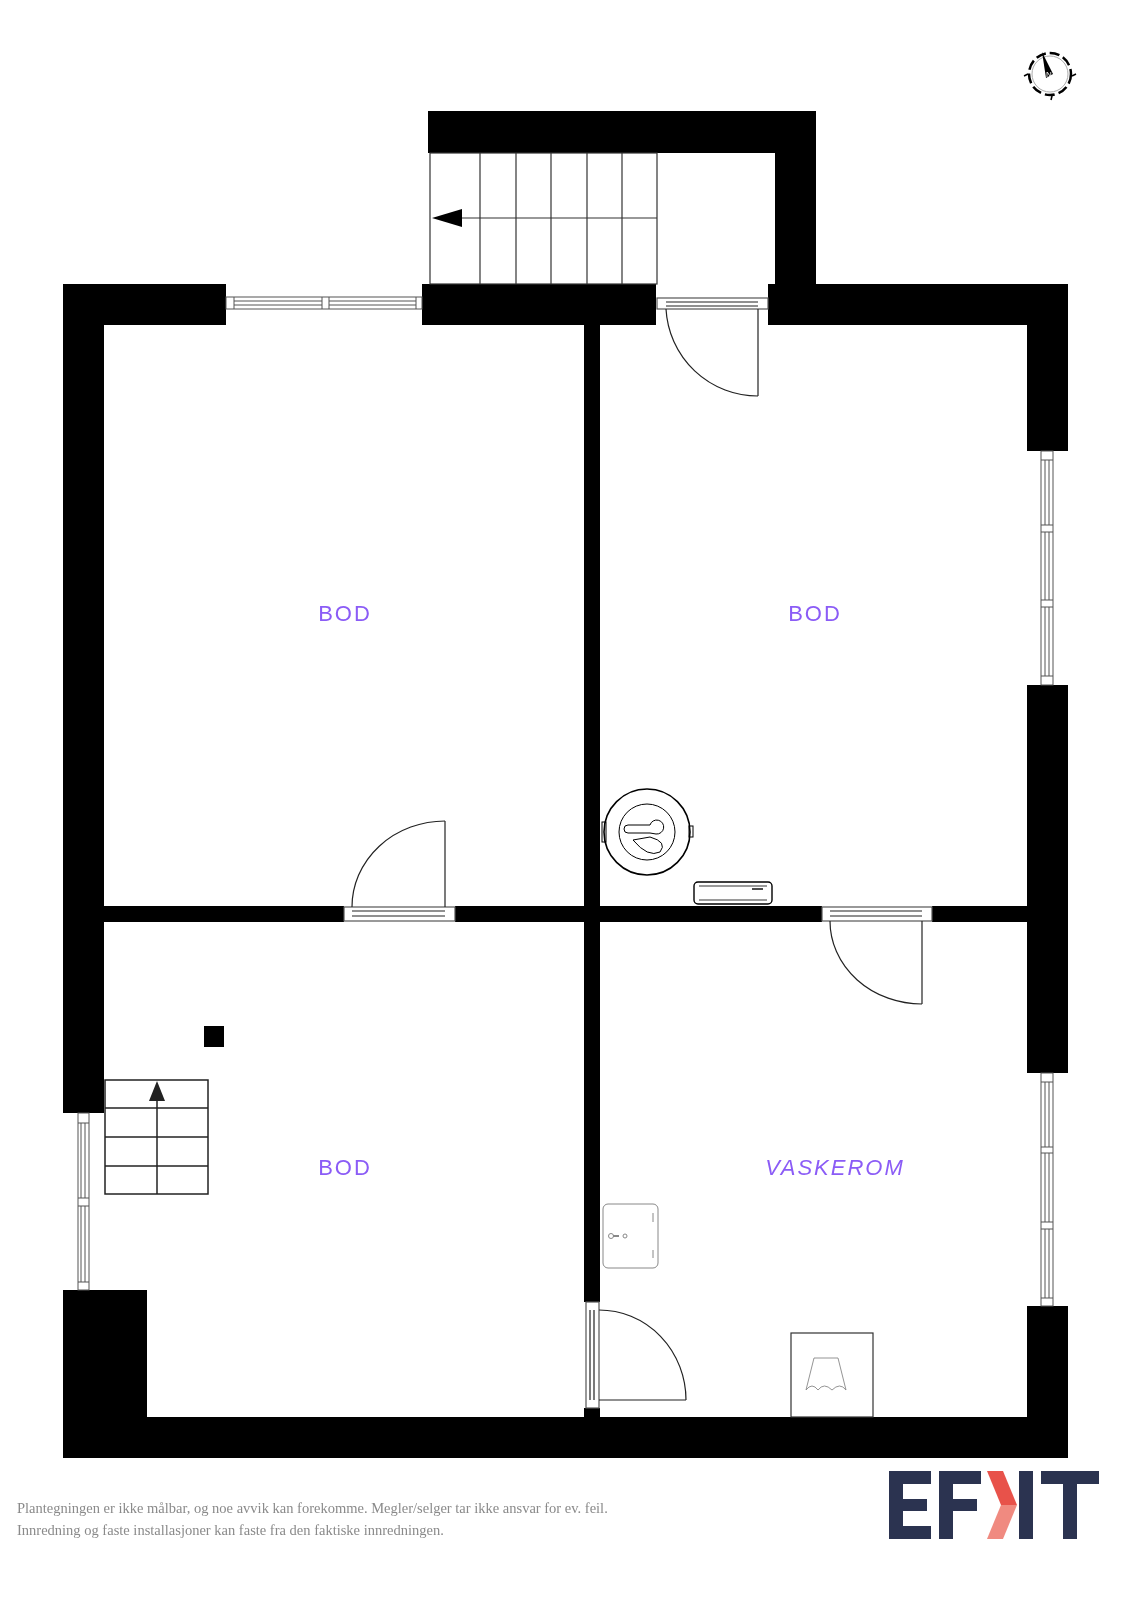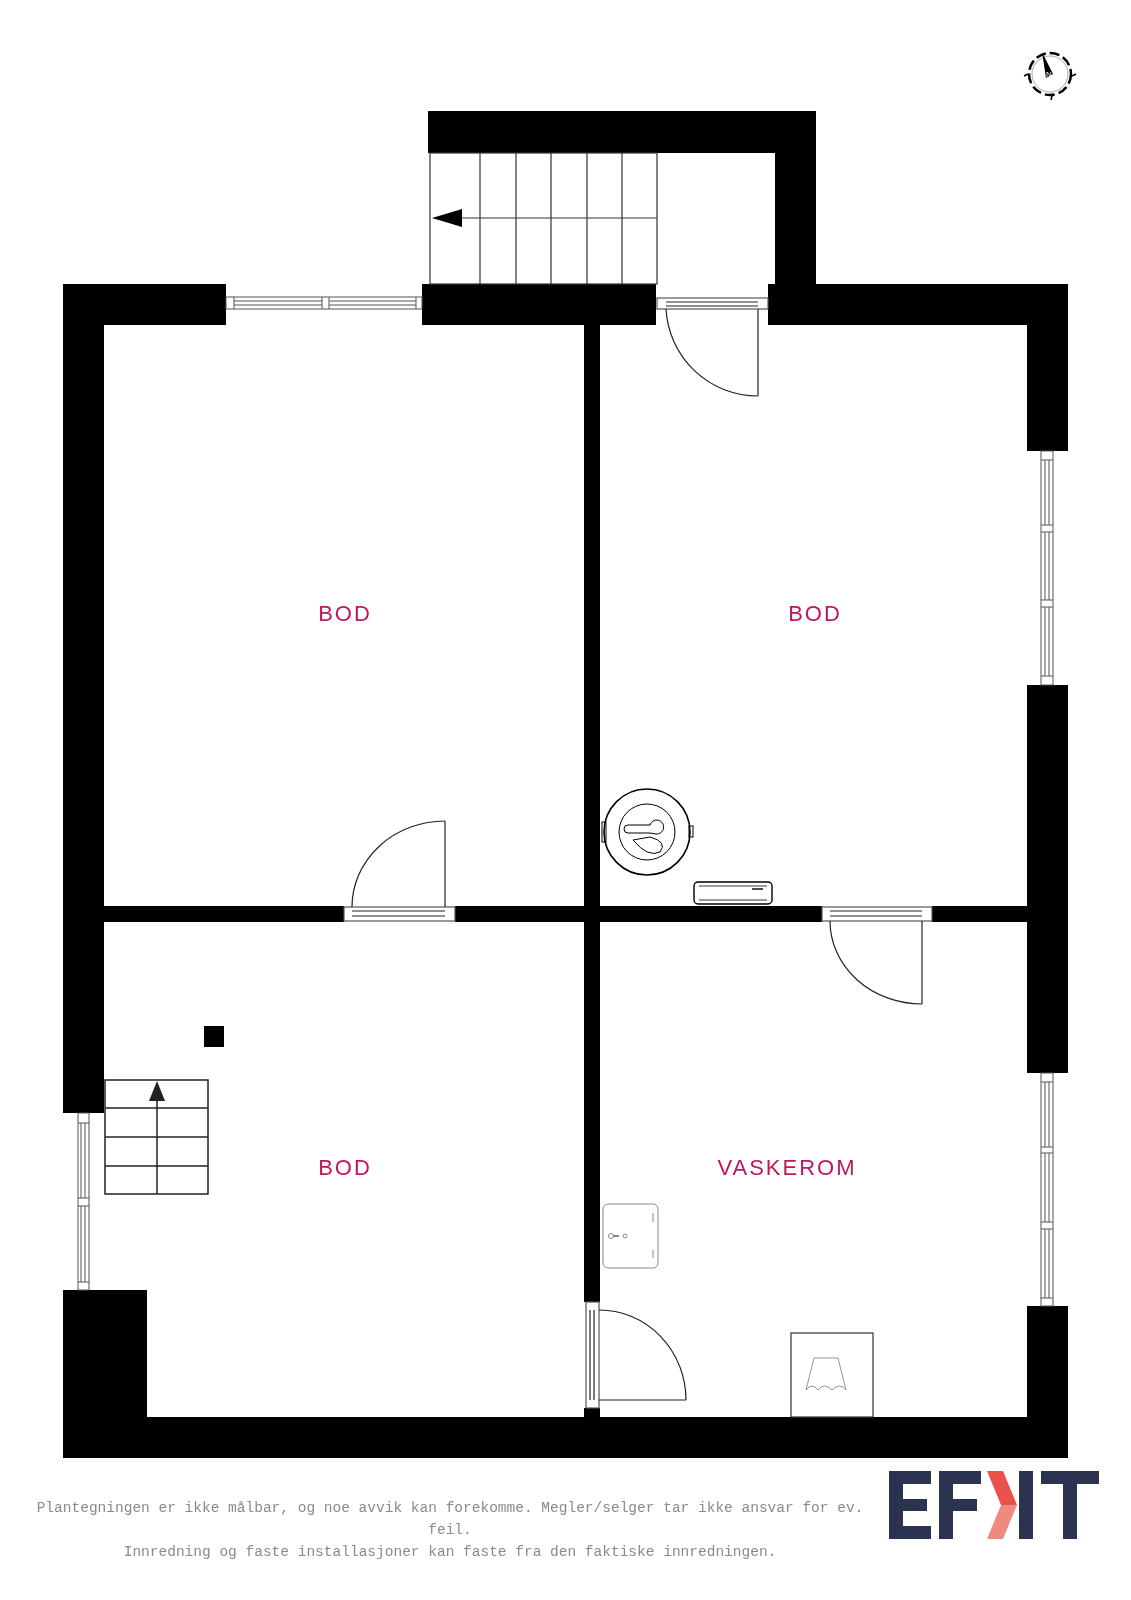--- a/index.html
+++ b/index.html
@@ -1,19 +1,19 @@
 <!DOCTYPE html>
 <html><head>
 <meta charset="utf-8">
 <style>
   html, body { margin:0; padding:0; background:#ffffff; }
   body { width:1131px; height:1600px; position:relative; overflow:hidden; font-family:"Liberation Sans", sans-serif; }
   #plan { position:absolute; left:0; top:0; width:1131px; height:1600px; }
-  .room-label { position:absolute; font-family:"Liberation Sans", sans-serif; font-size:22px; letter-spacing:2px; color:#be185d; transform:translate(-50%,-50%); white-space:nowrap; }
-  .disclaimer { position:absolute; left:30px; width:840px; text-align:center; font-family:Liberation Mono, monospace; font-size:14.5px; color:#8a8a8a; line-height:22px; }
+  .room-label { position:absolute; font-family:"Liberation Sans", sans-serif; font-size:22px; letter-spacing:2px; color:#8b5cf6; transform:translate(-50%,-50%); white-space:nowrap; }
+  .disclaimer { position:absolute; left:17px; width:840px; text-align:left; font-family:Liberation Serif, serif; font-size:14.5px; color:#8a8a8a; line-height:22px; }
   .logo { position:absolute; left:889px; top:1471px; width:210px; height:72px; }
   .compass { position:absolute; left:1022px; top:46px; width:56px; height:56px; }
 </style>
 </head>
 <body>
 
 <svg id="plan" viewBox="0 0 1131 1600" xmlns="http://www.w3.org/2000/svg">
 
   <g fill="#000">
 
@@ -193,21 +193,21 @@
   <polygon points="20,6 31,28 24,32" fill="#000"></polygon>
   <text x="24" y="31" font-family="Liberation Sans, sans-serif" font-size="8" fill="#fff">N</text>
   <line x1="50" y1="30" x2="54" y2="28" stroke="#000" stroke-width="1.5"></line>
   <line x1="6" y1="28" x2="2" y2="30" stroke="#000" stroke-width="1.5"></line>
   <line x1="30" y1="50" x2="29" y2="54" stroke="#000" stroke-width="1.5"></line>
 </svg>
 
 <div class="room-label" style="left:345px;top:614px;">BOD</div>
 <div class="room-label" style="left:815px;top:614px;">BOD</div>
 <div class="room-label" style="left:345px;top:1168px;">BOD</div>
-<div class="room-label" style="left:787px;top:1168px;">VASKEROM</div>
+<div class="room-label" style="left:835px;top:1168px;font-style:italic;">VASKEROM</div>
 
 <div class="disclaimer" style="top:1497px;">
   <div>Plantegningen er ikke målbar, og noe avvik kan forekomme. Megler/selger tar ikke ansvar for ev. feil.</div>
   <div>Innredning og faste installasjoner kan faste fra den faktiske innredningen.</div>
 </div>
 
 <svg class="logo" viewBox="0 0 210 72">
   <title>EFFEKT</title>
 
   <g fill="#2b3350">

